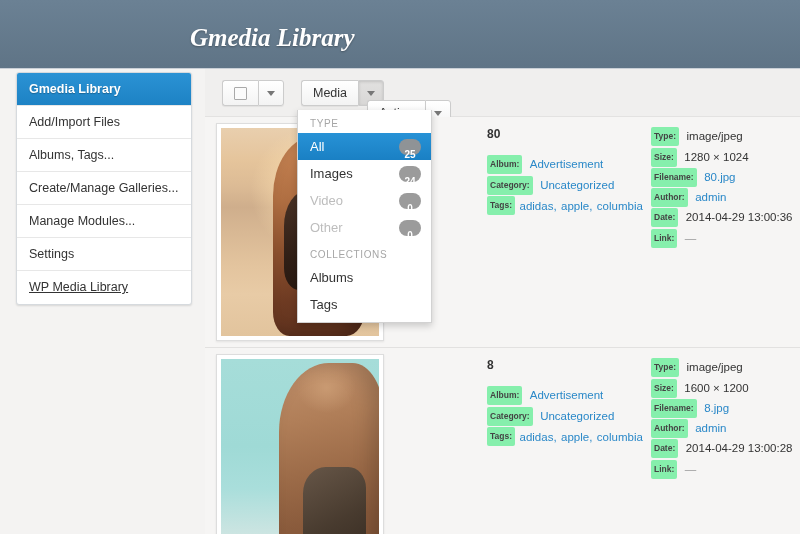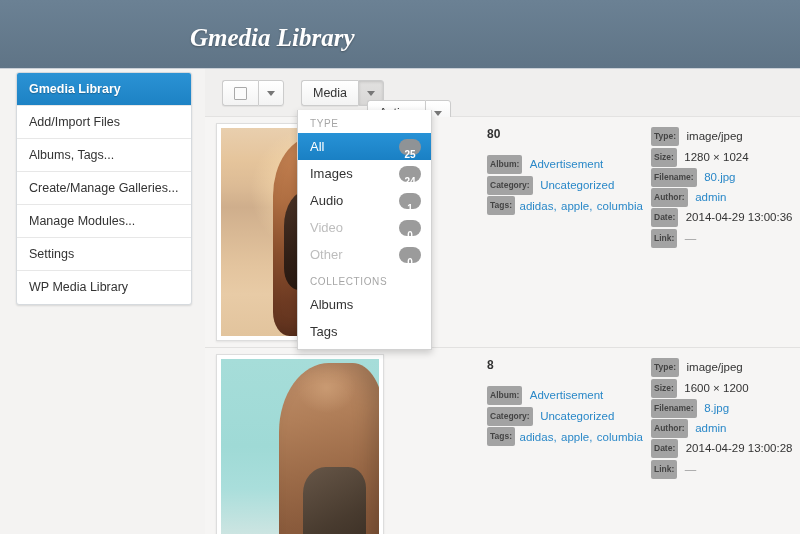--- a/index.html
+++ b/index.html
@@ -77,21 +77,21 @@
     height: 33px;
     line-height: 33px;
     padding: 0 0 0 12px;
     font-size: 12.5px;
     color: #333333;
     border-bottom: 1px solid #e7e7e7;
     white-space: nowrap;
     overflow: hidden;
     cursor: pointer;
   }
-  .side-item:last-child { border-bottom: none; }
+  .side-item:last-child { border-bottom: none; text-decoration: underline; }
   .side-item.active {
     background: #2288cc;
     background: linear-gradient(180deg, #2b92d4 0%, #1d82c4 100%);
     color: #ffffff;
     font-weight: bold;
     text-shadow: 0 1px 1px rgba(0,0,0,.25);
   }
 
   
   .toolbar {
@@ -297,21 +297,21 @@
     font-weight: bold;
     color: #333333;
     margin-bottom: 14px;
   }
   .meta-row {
     line-height: 17px;
     margin-bottom: 1px;
   }
   .meta-label {
     display: inline-block;
-    background: #a3a3a3;
+    background: #86efac;
     color: #444444;
     font-size: 8.5px;
     font-weight: bold;
     padding: 1px 3px;
     border-radius: 2px;
     vertical-align: middle;
   }
   .meta-value {
     font-size: 11.5px;
     color: #333333;
@@ -475,24 +475,20 @@
     <div class="dd-head">TYPE</div>
 
     <div class="dd-item active">
       <span>All</span>
       <span class="dd-badge">25</span>
     </div>
     <div class="dd-item">
       <span>Images</span>
       <span class="dd-badge">24</span>
     </div>
-    <div class="dd-item">
-      <span>Audio</span>
-      <span class="dd-badge">1</span>
-    </div>
     <div class="dd-item muted">
       <span>Video</span>
       <span class="dd-badge">0</span>
     </div>
     <div class="dd-item muted">
       <span>Other</span>
       <span class="dd-badge">0</span>
     </div>
 
     <div class="dd-head">COLLECTIONS</div>

